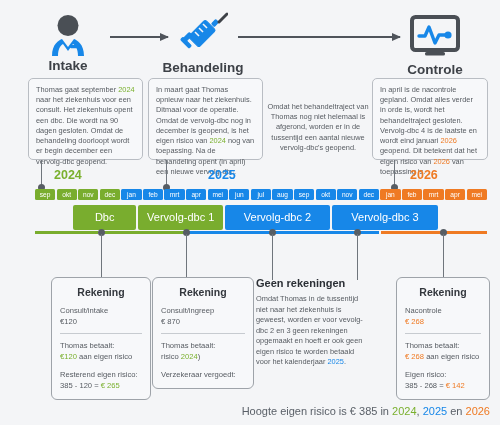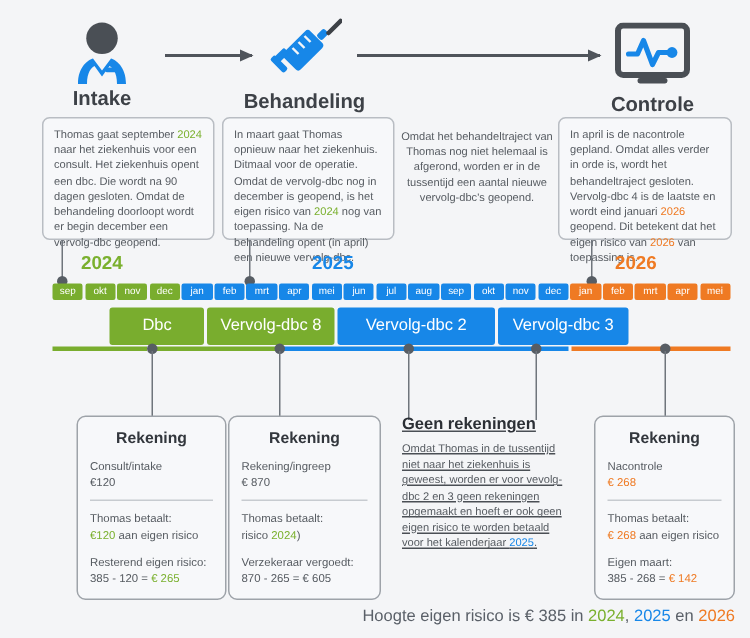--- a/index.html
+++ b/index.html
@@ -176,21 +176,21 @@
     <rect x="16" y="37" width="20" height="3.6" rx="1.6" fill="#4a4f55"></rect>
   </svg>
 </div>
 <div class="stage-title" style="left:395px; top:62px; width:80px;">Controle</div>
 
 <div class="arrow" style="left:110px; top:36px; width:58px;"></div>
 <div class="arrow" style="left:238px; top:36px; width:162px;"></div>
 
 <div class="callout" style="left:28px; top:78px; width:115px; height:82px;"><span>Thomas gaat september </span><span class="c-green">2024</span><span> naar het ziekenhuis voor een consult. Het ziekenhuis opent een dbc. Die wordt na 90 dagen gesloten. Omdat de behandeling doorloopt wordt er begin december een vervolg-dbc geopend.</span></div>
 <div class="callout" style="left:148px; top:78px; width:115px; height:82px;"><span>In maart gaat Thomas opnieuw naar het ziekenhuis. Ditmaal voor de operatie. Omdat de vervolg-dbc nog in december is geopend, is het eigen risico van </span><span class="c-green">2024</span><span> nog van toepassing. Na de behandeling opent (in april) een nieuwe vervolg-dbc.</span></div>
-<div class="callout plain" style="left:258px; top:80px; width:120px;"><span>Omdat het behandeltraject van Thomas nog niet helemaal is afgerond, worden er in de tussentijd een aantal nieuwe vervolg-dbc's geopend.</span></div>
+<div class="callout plain" style="left:258px; top:96px; width:120px;"><span>Omdat het behandeltraject van Thomas nog niet helemaal is afgerond, worden er in de tussentijd een aantal nieuwe vervolg-dbc's geopend.</span></div>
 <div class="callout" style="left:372px; top:78px; width:116px; height:82px;"><span>In april is de nacontrole gepland. Omdat alles verder in orde is, wordt het behandeltraject gesloten. Vervolg-dbc 4 is de laatste en wordt eind januari </span><span class="c-orange">2026</span><span> geopend. Dit betekent dat het eigen risico van </span><span class="c-orange">2026</span><span> van toepassing is.</span></div>
 
 <div class="vline" style="left:41px; top:160px; height:27px;"></div>
 <div class="dot" style="left:38px; top:184px;"></div>
 <div class="vline" style="left:166px; top:160px; height:27px;"></div>
 <div class="dot" style="left:163px; top:184px;"></div>
 <div class="vline" style="left:394px; top:160px; height:27px;"></div>
 <div class="dot" style="left:391px; top:184px;"></div>
 
 <div class="year-label c-green" style="left:54px;  top:168px;">2024</div>
@@ -216,23 +216,23 @@
     <div class="month bg-blue" style="width: 20.2857px;">dec</div>
     <div class="month bg-orange" style="width: 20.2857px;">jan</div>
     <div class="month bg-orange" style="width: 20.2857px;">feb</div>
     <div class="month bg-orange" style="width: 20.2857px;">mrt</div>
     <div class="month bg-orange" style="width: 20.2857px;">apr</div>
     <div class="month bg-orange" style="width: 20.2857px;">mei</div>
   </div>
 
 <div class="seg-row" id="seg-row" style="left:35px; top:205px; width:452px;margin-left:38px;">
     <div class="seg bg-green" style="width: 63.4286px;">Dbc</div>
-    <div class="seg bg-green" style="width: 84.5714px;">Vervolg-dbc 8</div>
+    <div class="seg bg-green" style="width: 84.5714px;">Vervolg-dbc 1</div>
     <div class="seg bg-blue" style="width: 105px;">Vervolg-dbc 2</div>
-    <div class="seg bg-blue" style="width: 87px;">Vervolg-dbc 3</div>
+    <div class="seg bg-blue" style="width: 106px;">Vervolg-dbc 3</div>
   </div>
 
 <div class="barline" id="bar-line" style="left:35px; top:231px; width:452px;">
     <div class="barpiece bg-green" style="width: 63.4286px;"></div>
     <div class="barpiece bg-green" style="width: 84.5714px;"></div>
     <div class="barpiece bg-blue" style="width: 84.5714px;"></div>
     <div class="barpiece bg-blue" style="width: 105.714px;"></div>
     <div class="barpiece bg-orange" style="width: 105.714px;"></div>
   </div>
 
@@ -257,43 +257,42 @@
       <div><span class="c-green">€120</span><span> aan eigen risico</span></div>
       <div class="gap"></div>
       <div><span>Resterend eigen risico:</span></div>
       <div><span>385 - 120 = </span><span class="c-green">€ 265</span></div>
     </div>
 </div>
 
 <div class="card" style="left:152px; top:277px; width:102px;">
   <div class="card-title">Rekening</div>
   <div>
-      <div><span>Rekening/ingreep</span></div>
+      <div><span>Consult/ingreep</span></div>
       <div><span>€ 870</span></div>
       <hr>
       <div><span>Thomas betaalt:</span></div>
       <div><span>risico </span><span class="c-green">2024</span><span>)</span></div>
       <div class="gap"></div>
       <div><span>Verzekeraar vergoedt:</span></div>
-      <div><span>870 - 265 = € 605</span></div>
     </div>
 </div>
 
-<div class="noinvoice" style="left:268px; top:277px;text-decoration:underline;">
+<div class="noinvoice" style="left:256px; top:277px;">
   <div class="noinvoice-title">Geen rekeningen</div>
   <div class="noinvoice-body"><span>Omdat Thomas in de tussentijd niet naar het ziekenhuis is geweest, worden er voor vevolg-dbc 2 en 3 geen rekeningen opgemaakt en hoeft er ook geen eigen risico te worden betaald voor het kalenderjaar </span><span class="c-blue">2025</span><span>.</span></div>
 </div>
 
 <div class="card" style="left:396px; top:277px; width:94px;">
   <div class="card-title">Rekening</div>
   <div>
       <div><span>Nacontrole</span></div>
       <div><span class="c-orange">€ 268</span></div>
       <hr>
       <div><span>Thomas betaalt:</span></div>
       <div><span class="c-orange">€ 268</span><span> aan eigen risico</span></div>
       <div class="gap"></div>
-      <div><span>Eigen maart:</span></div>
+      <div><span>Eigen risico:</span></div>
       <div><span>385 - 268 = </span><span class="c-orange">€ 142</span></div>
     </div>
 </div>
 
 <div class="footer"><span>Hoogte eigen risico is € 385 in </span><span class="c-green">2024</span><span>, </span><span class="c-blue">2025</span><span> en </span><span class="c-orange">2026</span></div>
 
 </body></html>

